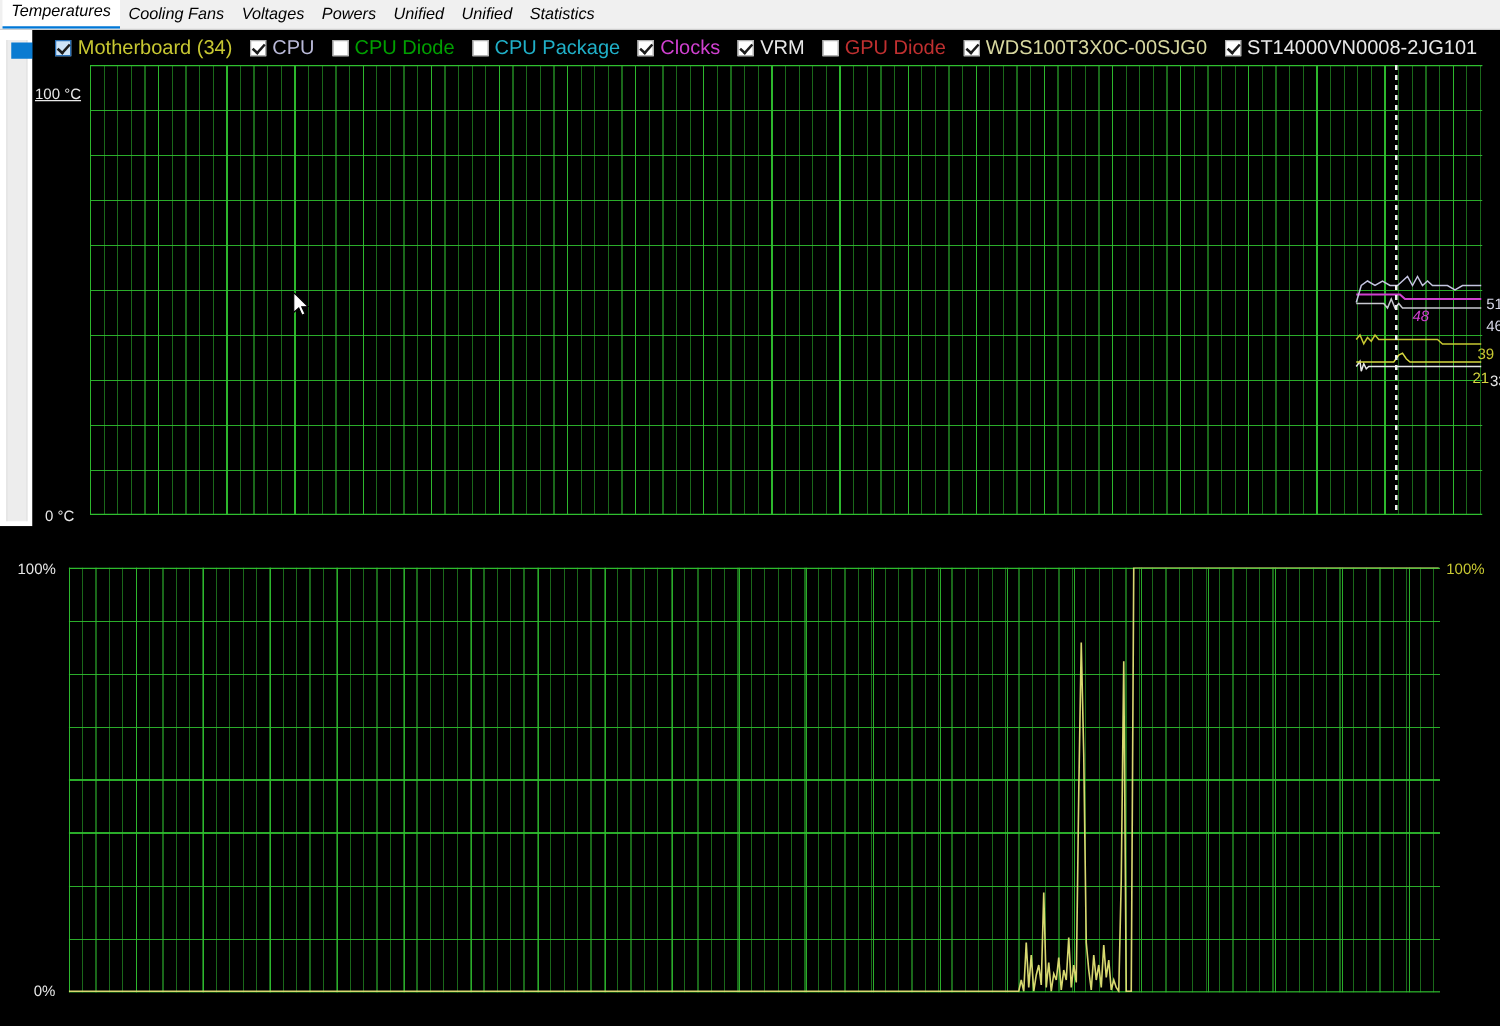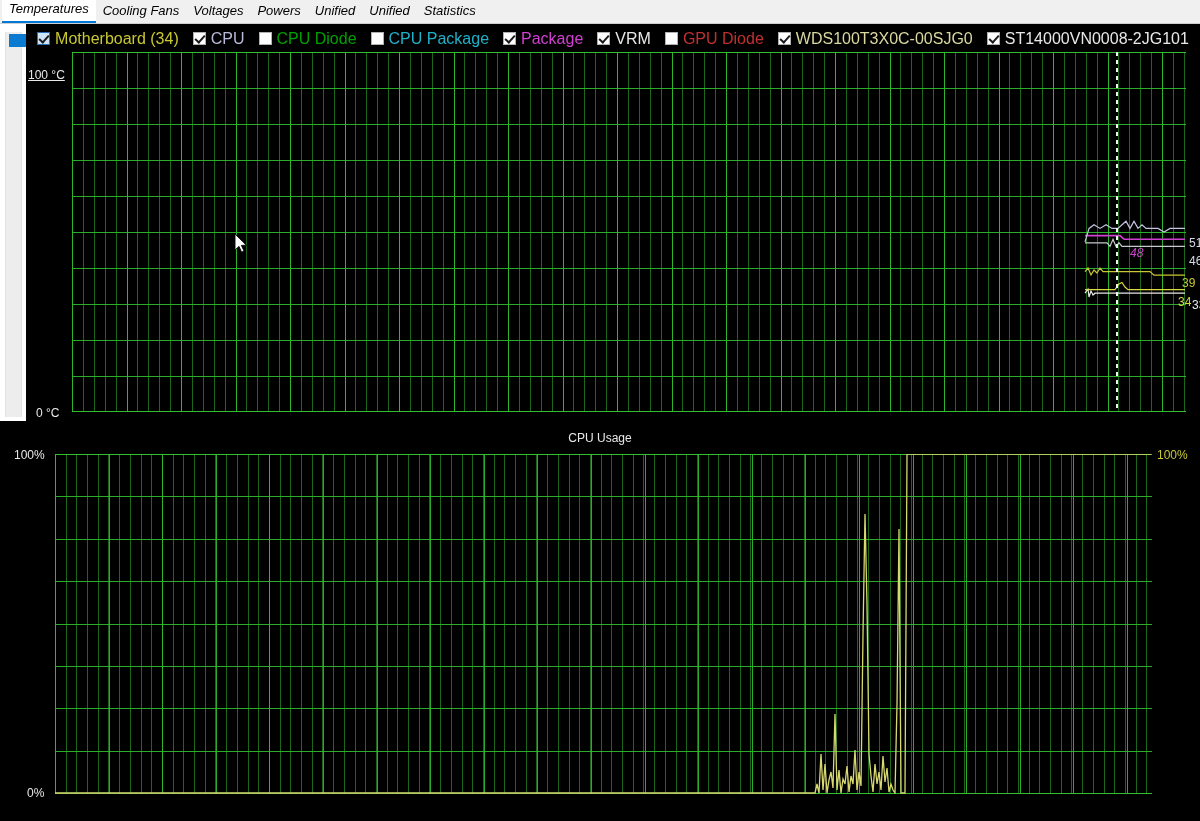--- a/index.html
+++ b/index.html
@@ -238,21 +238,21 @@
     <div class="legend-item">
       <span class="cbox"></span>
       <span class="legend-label" style="color:#00a000">CPU Diode</span>
     </div>
     <div class="legend-item">
       <span class="cbox"></span>
       <span class="legend-label" style="color:#20b0c8">CPU Package</span>
     </div>
     <div class="legend-item">
       <span class="cbox on"></span>
-      <span class="legend-label" style="color:#d040d0">Package</span>
+      <span class="legend-label" style="color:#d040d0">Clocks</span>
     </div>
     <div class="legend-item">
       <span class="cbox on"></span>
       <span class="legend-label" style="color:#e8e8e8">VRM</span>
     </div>
     <div class="legend-item">
       <span class="cbox"></span>
       <span class="legend-label" style="color:#c03030">GPU Diode</span>
     </div>
     <div class="legend-item">
@@ -299,26 +299,25 @@
 
     <svg id="mouse" viewBox="0 0 14 20">
       <polygon points="0,0 0,16 4,12.4 6.6,18.2 9,17 6.4,11.4 11.4,11.2" fill="#ffffff" stroke="#000000" stroke-width="0.9"></polygon>
     </svg>
   </div>
 
   <div class="readout" style="left:1163px; top:212px; color:#d8d8e8;">51</div>
   <div class="readout" style="left:1104px; top:222px; color:#d040d0;font-style:italic;">48</div>
   <div class="readout" style="left:1163px; top:230px; color:#d8d8e8;">46</div>
   <div class="readout" style="left:1156px; top:252px; color:#c8c832;">39</div>
-  <div class="readout" style="left:1152px; top:271px; color:#d8d840;">34</div>
+  <div class="readout" style="left:1152px; top:271px; color:#d8d840;">21</div>
   <div class="readout" style="left:1166px; top:274px; color:#e8e8e8;">33</div>
 </div>
 
 <div id="cpu-panel">
-  <div id="cpu-title">CPU Usage</div>
   <div id="cpu-top-left">100%</div>
   <div id="cpu-bot-left">0%</div>
   <div id="cpu-top-right">100%</div>
 
   <div class="plot" id="cpu-plot">
     <div class="gridwrap">
       <div class="cpu-vgrid"></div>
       <div class="cpu-vgrid-major"></div>
       <div class="cpu-hgrid"></div>
       <div class="plot-border-top"></div>

